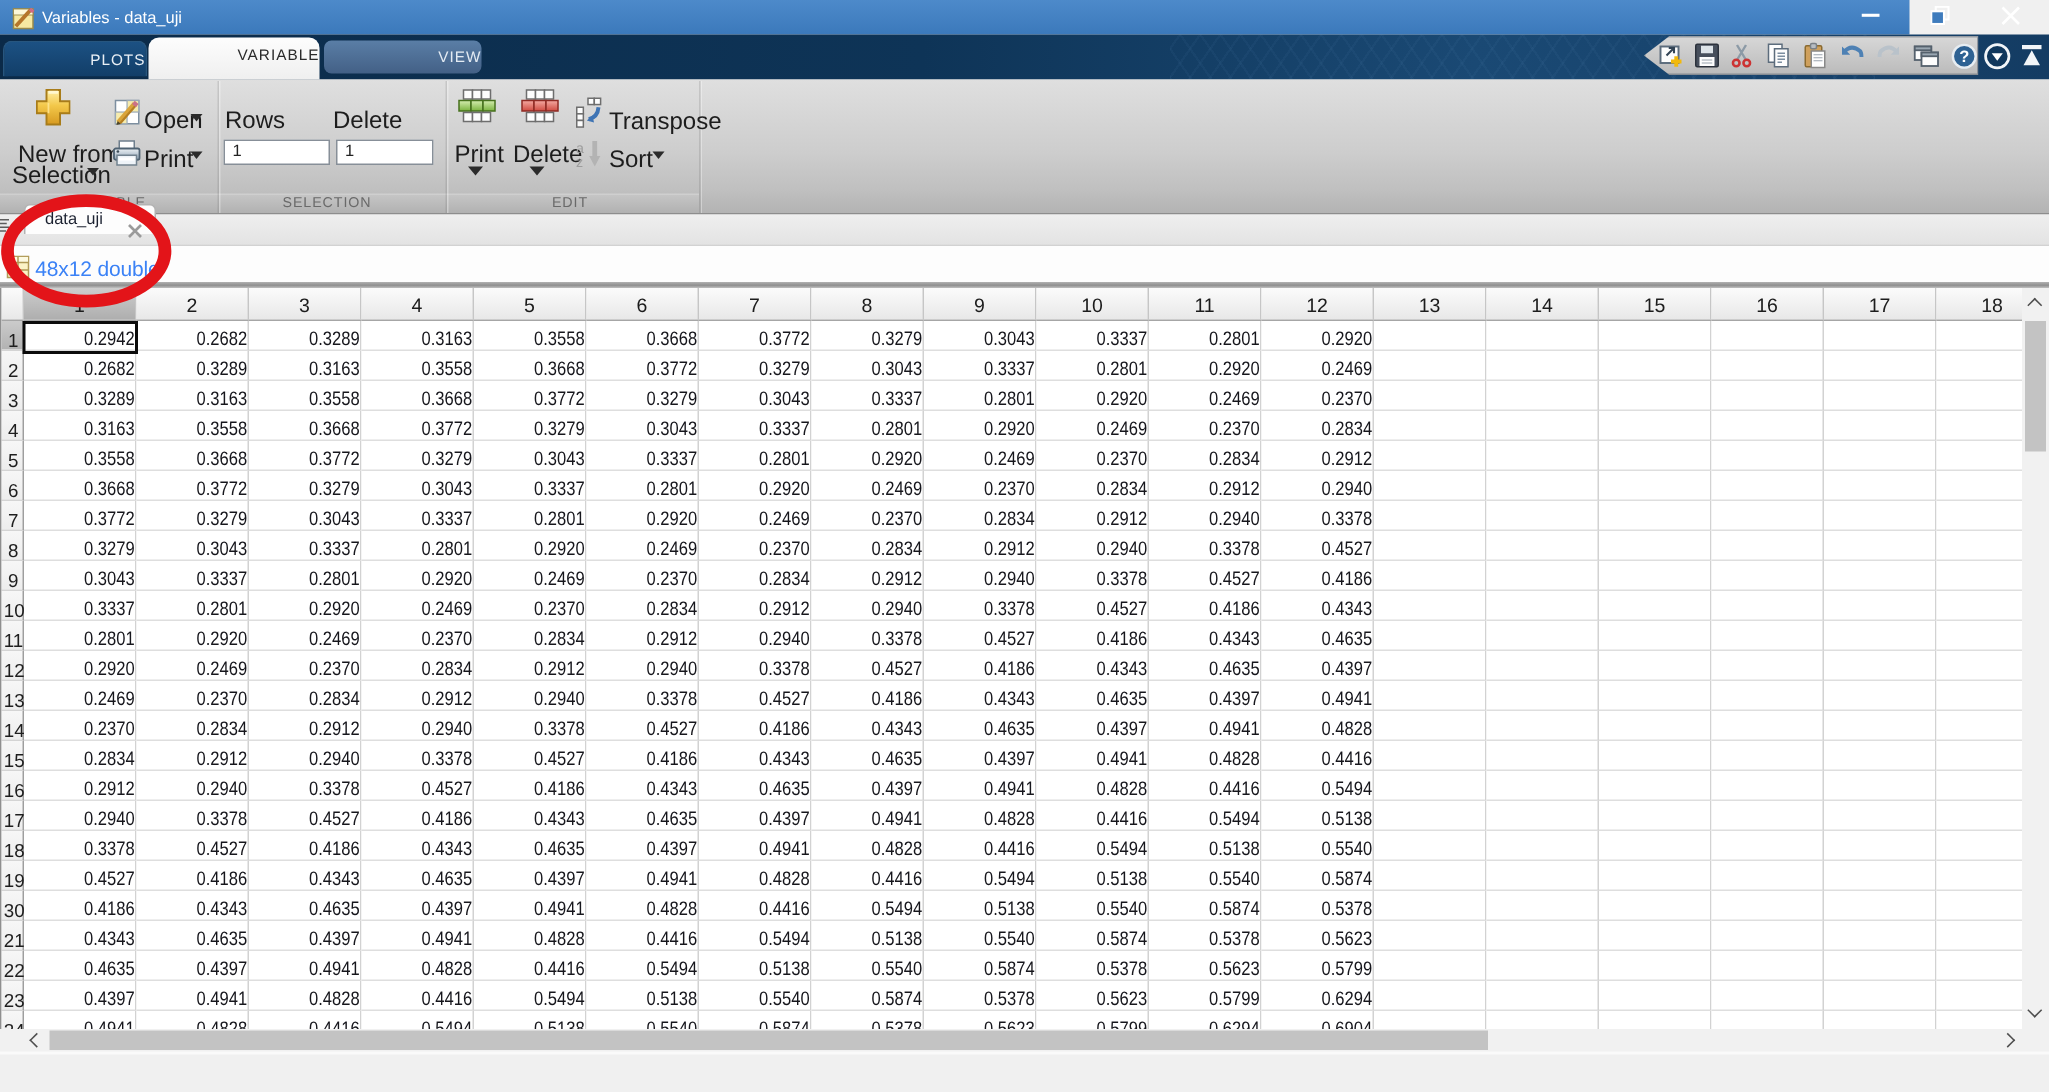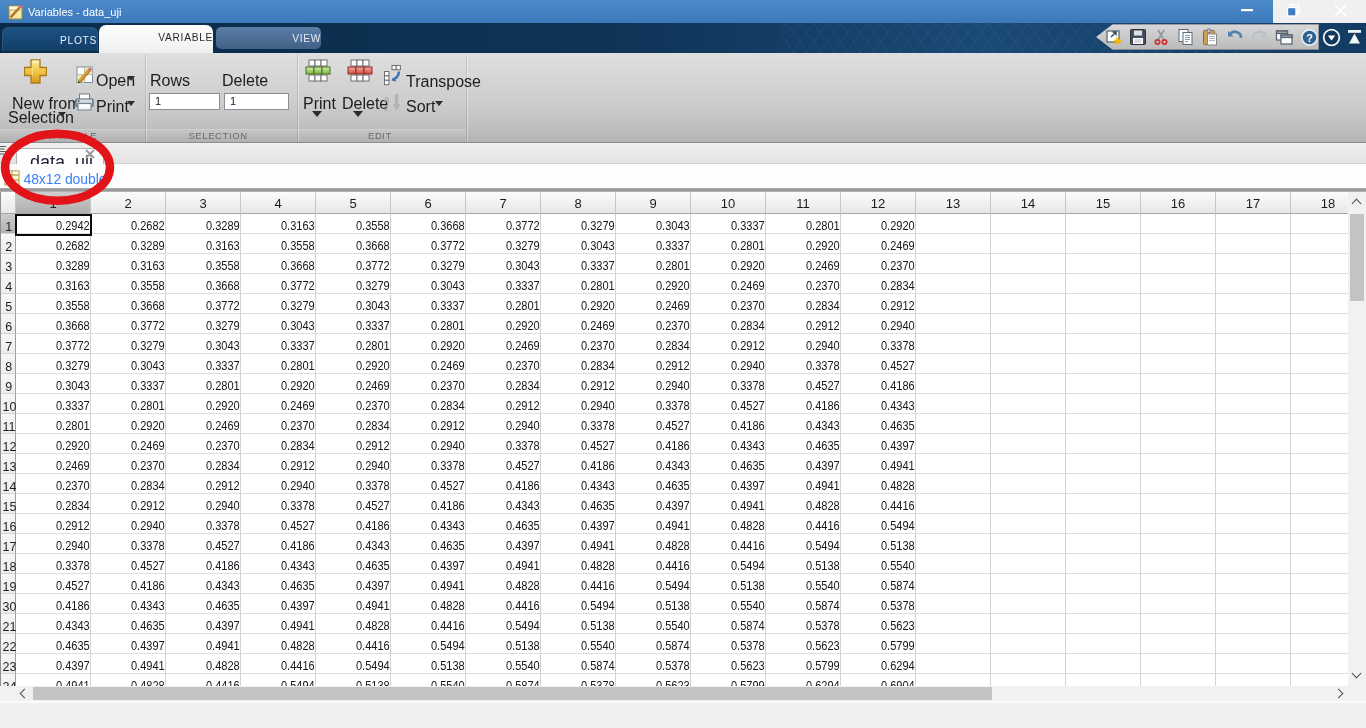--- a/index.html
+++ b/index.html
@@ -24,21 +24,21 @@
 #ribbon{left:0;top:53px;width:1366px;height:90px;background:linear-gradient(#dfdfdf,#cdcdcd 55%,#c0c0c0 82%,#b3b3b3);border-bottom:1px solid #8d8d8d}
 #lblband{left:0;top:76px;width:466px;height:13px;background:linear-gradient(#c5c5c5,#b1b1b1);border-top:1px solid #cfcfcf}
 .slbl{top:77px;font-size:9.5px;letter-spacing:.6px;color:#6a6a6a;width:120px;text-align:center}
 .vsep{top:1px;width:1px;height:88px;background:rgba(90,90,90,.18);box-shadow:1px 0 0 rgba(255,255,255,.35)}
 .rtxt{font-size:16px;color:#1d1d1d;white-space:nowrap}
 .darr{width:0;height:0;border-left:4.5px solid transparent;border-right:4.5px solid transparent;border-top:5px solid #2b2b2b}
 .darr2{width:0;height:0;border-left:5.5px solid transparent;border-right:5.5px solid transparent;border-top:6px solid #2b2b2b}
 .field{height:17px;background:#fff;border:1px solid #878f98;font-size:11px;color:#222;padding:1px 0 0 5px}
 
 #docbar{left:0;top:143px;width:1366px;height:21px;background:linear-gradient(#efefef,#e3e3e3);border-bottom:1px solid #d2d2d2}
-#doctab{left:16px;top:148px;width:88px;height:20px;background:#fdfdfd;border:1px solid #b3b3b3;border-bottom:none;border-radius:4px 4px 0 0;font-size:18px;color:#1b2130;padding:2.5px 0 0 13px}
+#doctab{left:16px;top:136px;width:88px;height:20px;background:#fdfdfd;border:1px solid #b3b3b3;border-bottom:none;border-radius:4px 4px 0 0;font-size:11px;color:#1b2130;padding:2.5px 0 0 13px}
 #infobar{left:0;top:164px;width:1366px;height:24px;background:#fdfdfd}
 #infobar .txt{position:absolute;left:23.5px;top:7px;font-size:14px;letter-spacing:-.1px;color:#3b82f6}
 #sep{left:0;top:188px;width:1366px;height:4px;background:linear-gradient(#b2b2b2,#8f8f8f 55%,#c0c0c0)}
 
 #tbl{left:0;top:192px;width:1348px;height:494px;overflow:hidden;background:#fff;border-left:1px solid #8f8f8f}
 .hr{display:flex;height:22px}
 .h{width:75px;flex:none;border-right:1px solid #c6c6c6;border-bottom:1px solid #a6a6a6;background:linear-gradient(#fbfbfb,#e8e8e8);font-size:13px;color:#1c1c1c;text-align:center;line-height:normal;padding-top:4px}
 .h0{width:15px}
 .hs{background:linear-gradient(#cdcdcd,#aeaeae)}
 .dr{display:flex;height:20px}

